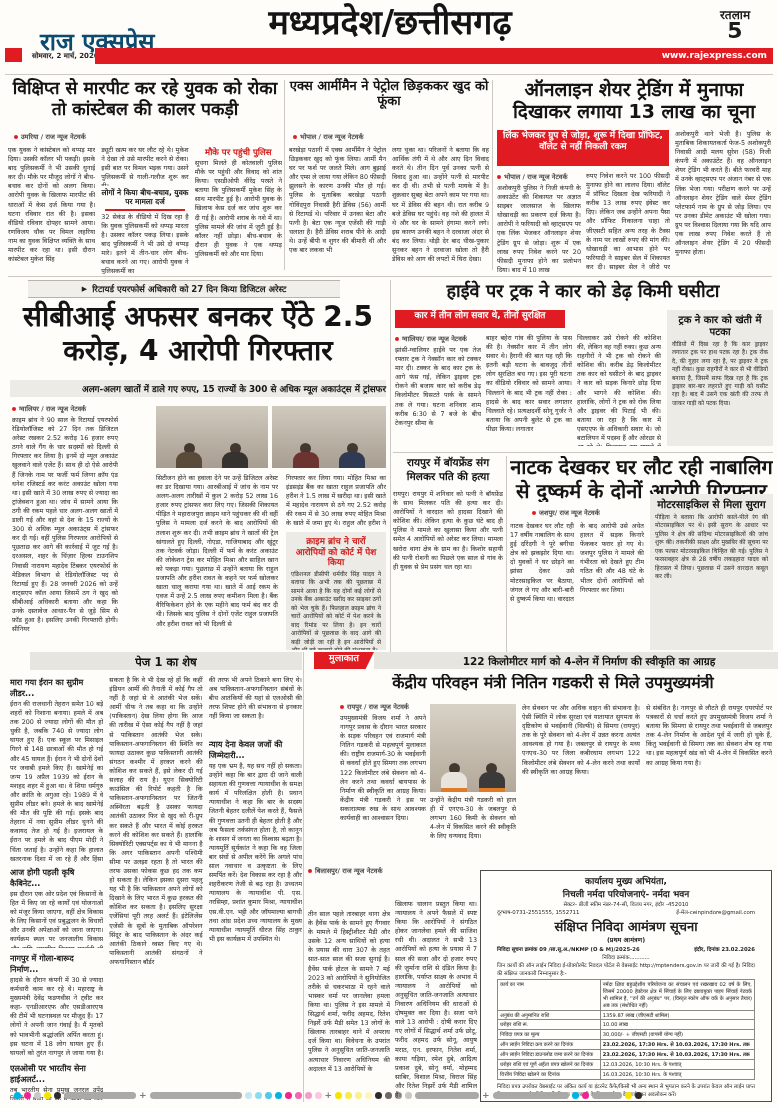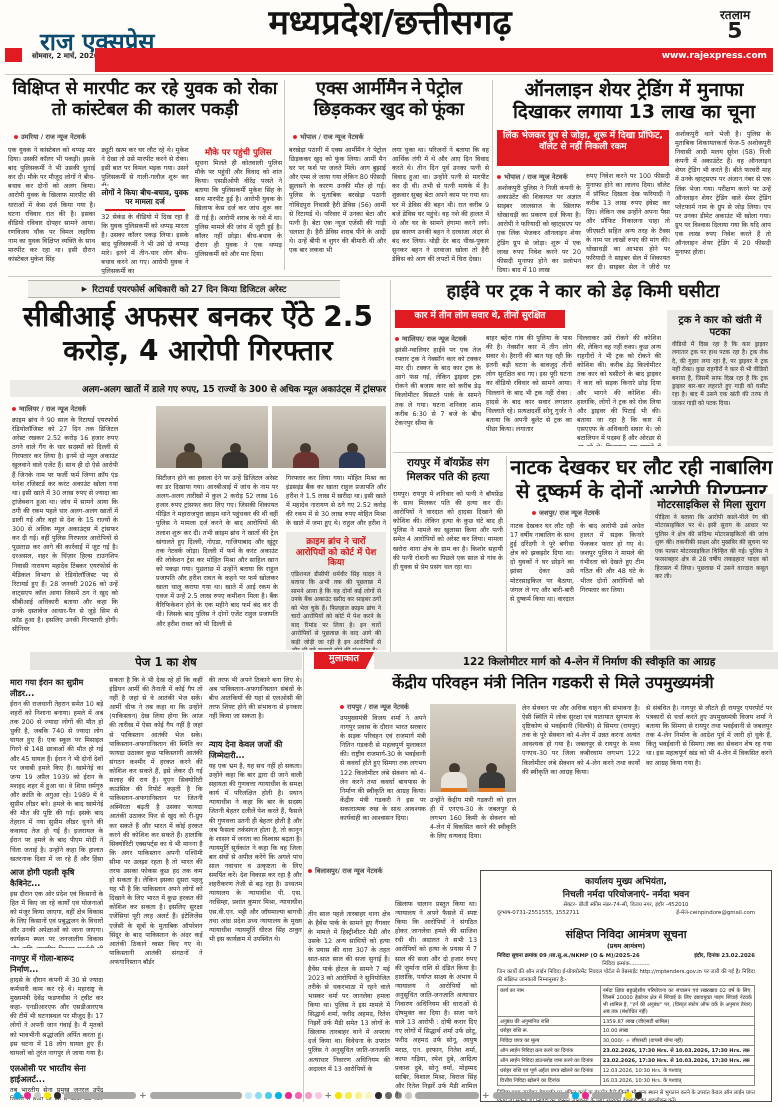--- a/index.html
+++ b/index.html
@@ -49,21 +49,21 @@
 <body>
 
 <div id="page">
 
   <div class="abs" style="left:40px;top:24px;width:150px;font-size:24px;font-weight:bold;color:#0c4a6e;">राज एक्सप्रेस</div>
   <div class="abs" style="left:5px;top:48px;width:17px;height:14px;background:#e01b22;"></div>
   <div class="abs" style="left:32px;top:51px;width:100px;font-size:7px;font-weight:bold;color:#222;">सोमवार, 2 मार्च, 2026</div>
   <div class="abs hl" style="left:180px;top:2px;width:420px;font-size:34px;">मध्यप्रदेश/छत्तीसगढ़</div>
   <div class="abs" style="left:700px;top:6px;width:70px;text-align:center;font-size:12px;font-weight:bold;">रतलाम</div>
   <div class="abs" style="left:700px;top:18px;width:70px;text-align:center;font-size:22px;font-weight:bold;">5</div>
-  <div class="abs" style="left:95px;top:48px;width:678px;height:24px;background:#e01b22;color:#fff;
+  <div class="abs" style="left:95px;top:48px;width:678px;height:16px;background:#e01b22;color:#fff;
               font-size:9px;font-weight:bold;line-height:14px;text-align:right;padding-right:6px;box-sizing:border-box;">
     <span>www.rajexpress.com</span>
   </div>
   <div class="hline" style="left:5px;top:74px;width:768px;"></div>
 
   <div class="abs" style="left:8px;top:78px;width:274px;height:196px;">
     <div class="hl" style="font-size:17.5px;height:48px;">विक्षिप्त से मारपीट कर रहे युवक को रोका तो कांस्टेबल की कालर पकड़ी</div>
     <div class="byline" style="margin:6px 0 0 6px;">
       <span class="bdot"></span>
       <span>उमरिया / राज न्यूज नेटवर्क</span>
@@ -80,21 +80,21 @@
       </div>
       <div style="overflow:hidden;">
         <div class="subhead-red" style="font-size:8.5px;text-align:center;margin-bottom:2px;">मौके पर पहुंची पुलिस</div>
         <div class="body-txt" style="height:112px;">सूचना मिलते ही कोतवाली पुलिस मौके पर पहुंची और विवाद को शांत किया। एसडीओपी वीरेंद्र परस्ते ने बताया कि पुलिसकर्मी मुकेश सिंह के साथ मारपीट हुई है। आरोपी युवक के खिलाफ केस दर्ज कर जांच शुरू कर दी गई है। आरोपी शराब के नशे में था। पुलिस मामले की जांच में जुटी हुई है। कॉलर नहीं छोड़ा। बीच-बचाव के दौरान ही युवक ने एक थप्पड़ पुलिसकर्मी को और मार दिया।</div>
       </div>
     </div>
   </div>
   <div class="vline" style="left:284px;top:80px;height:190px;"></div>
 
   <div class="abs" style="left:289px;top:78px;width:200px;height:196px;">
-    <div class="hl" style="font-size:18px;height:50px;font-family:Liberation Serif, serif;">एक्स आर्मीमैन ने पेट्रोल छिड़ककर खुद को फूंका</div>
+    <div class="hl" style="font-size:13px;height:50px;">एक्स आर्मीमैन ने पेट्रोल छिड़ककर खुद को फूंका</div>
     <div class="byline" style="margin:4px 0 0 4px;">
       <span class="bdot"></span>
       <span>भोपाल / राज न्यूज नेटवर्क</span>
     </div>
     <div class="colrow" style="margin-top:5px;height:128px;">
       <div class="body-txt">बरखेड़ा पठानी में एक्स आर्मीमैन ने पेट्रोल छिड़ककर खुद को फूंक लिया। आर्मी मैन घर पर फर्श पर जलते मिले। आग बुझाई और एम्स ले जाया गया लेकिन 80 फीसदी झुलसने के कारण उनकी मौत हो गई। पुलिस के मुताबिक बरखेड़ा पठानी गोविंदपुरा निवासी हैरी डेविस (56) आर्मी से रिटायर्ड थे। परिवार में उनका बेटा और पत्नी है। बेटा एक न्यूज एजेंसी की गाड़ी चलाता है। हैरी डेविस शराब पीने के आदी थे। उन्हें बीपी व शुगर की बीमारी थी और एक बार लकवा भी</div>
       <div class="body-txt">लगा चुका था। परिजनों ने बताया कि वह आर्थिक तंगी में थे और आए दिन विवाद करते थे। तीन दिन पूर्व उनका पत्नी से विवाद हुआ था। उन्होंने पत्नी से मारपीट कर दी थी। तभी से पत्नी मायके में है। शुक्रवार सुबह बेटा अपने काम पर गया था। घर में डेविस की बहन थी। रात करीब 9 बजे डेविस घर पहुंचे। वह नशे की हालत में थे और घर के सामने हंगामा करने लगे। इस कारण उनकी बहन ने दरवाजा अंदर से बंद कर लिया। थोड़ी देर बाद चीख-पुकार सुनकर बहन ने दरवाजा खोला तो हैरी डेविस को आग की लपटों में घिरा देखा।</div>
     </div>
   </div>
   <div class="vline" style="left:492px;top:80px;height:190px;"></div>
@@ -263,21 +263,21 @@
   </div>
 
   <div class="tender abs" style="left:480px;top:870px;width:292px;height:232px;">
     <div class="t-c t-b" style="font-size:9px;">कार्यालय मुख्य अभियंता,</div>
     <div class="t-c t-b" style="font-size:9px;">निचली नर्मदा परियोजनाएं- नर्मदा भवन</div>
     <div class="t-c" style="font-size:5.4px;">सेक्टर- बीजी स्कीम नंबर-74-सी, विजय नगर, इंदौर -452010</div>
     <div style="display:flex;justify-content:space-between;font-size:5.4px;">
       <span>दूरभाष-0731-2551555, 1552711</span>
       <span>ई-मेल-ceinpindore@gmail.com</span>
     </div>
-    <div class="t-c t-b" style="font-size:11px;margin-top:10px;">संक्षिप्त निविदा आमंत्रण सूचना</div>
+    <div class="t-c t-b" style="font-size:13px;margin-top:1px;">संक्षिप्त निविदा आमंत्रण सूचना</div>
     <div class="t-c t-b" style="font-size:6.4px;">(प्रथम आमंत्रण)</div>
     <div style="display:flex;justify-content:space-between;font-size:5.3px;font-weight:bold;margin-top:1px;">
       <span>निविदा सूचना क्रमांक 09 /सा.सू.अ./NKMP (O &amp; M)/2025-26</span>
       <span>इंदौर, दिनांक 23.02.2026</span>
     </div>
     <div class="t-c" style="font-size:5.3px;">निविदा क्रमांक............</div>
     <div style="font-size:5.3px;text-align:justify;">जिन कार्यों की ऑन लाईन निविदा ई-प्रोक्योरमेंट निवदल पोर्टल से वेबसाईट http://mptenders.gov.in पर जारी की गई है। निविदा की संक्षिप्त जानकारी निम्नानुसार है:-</div>
     <table>
       <tbody>
           <tr>

